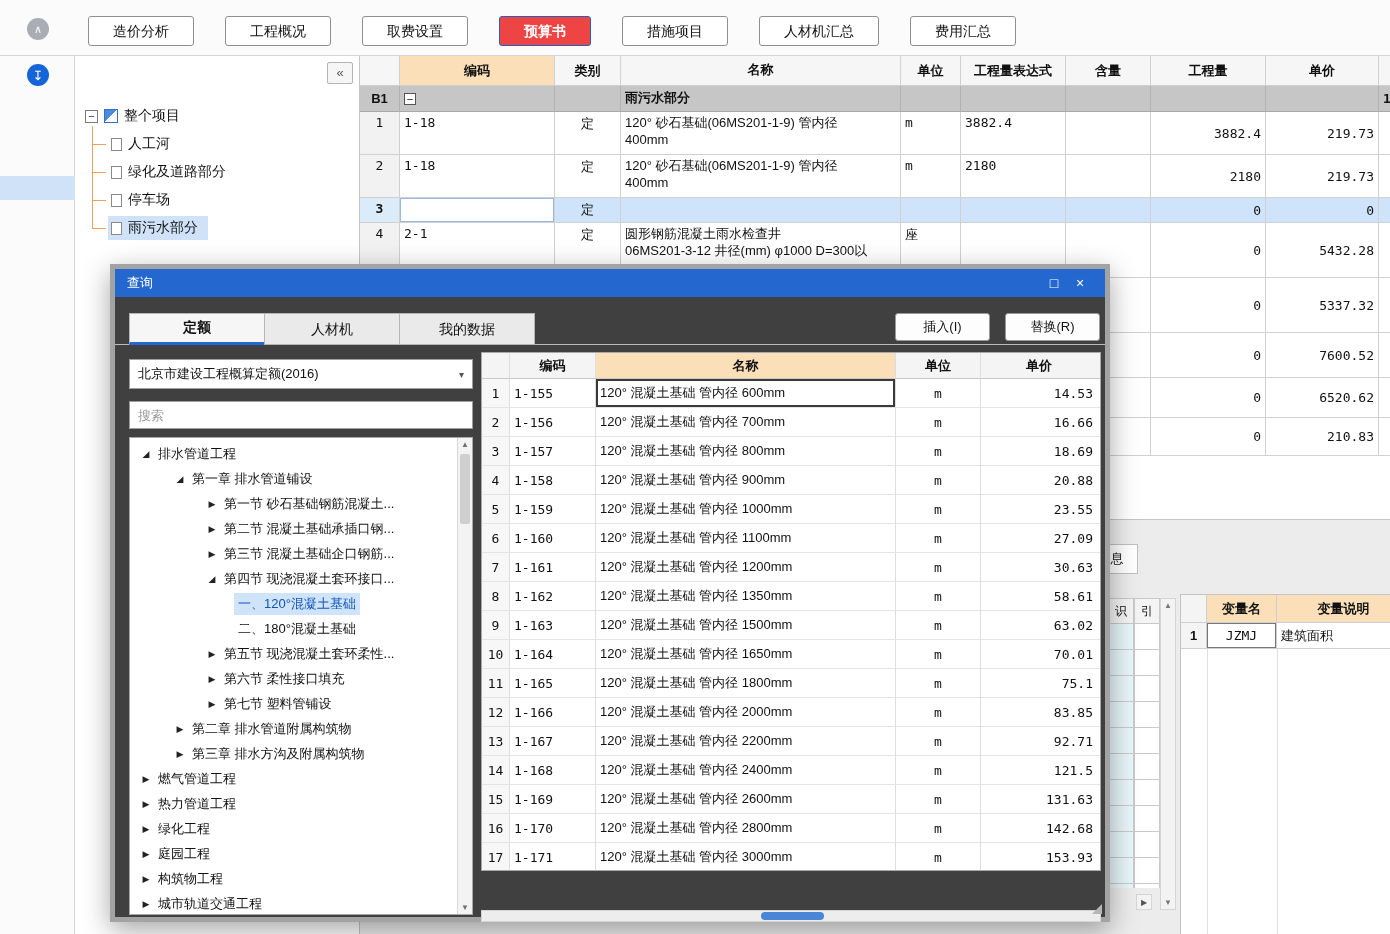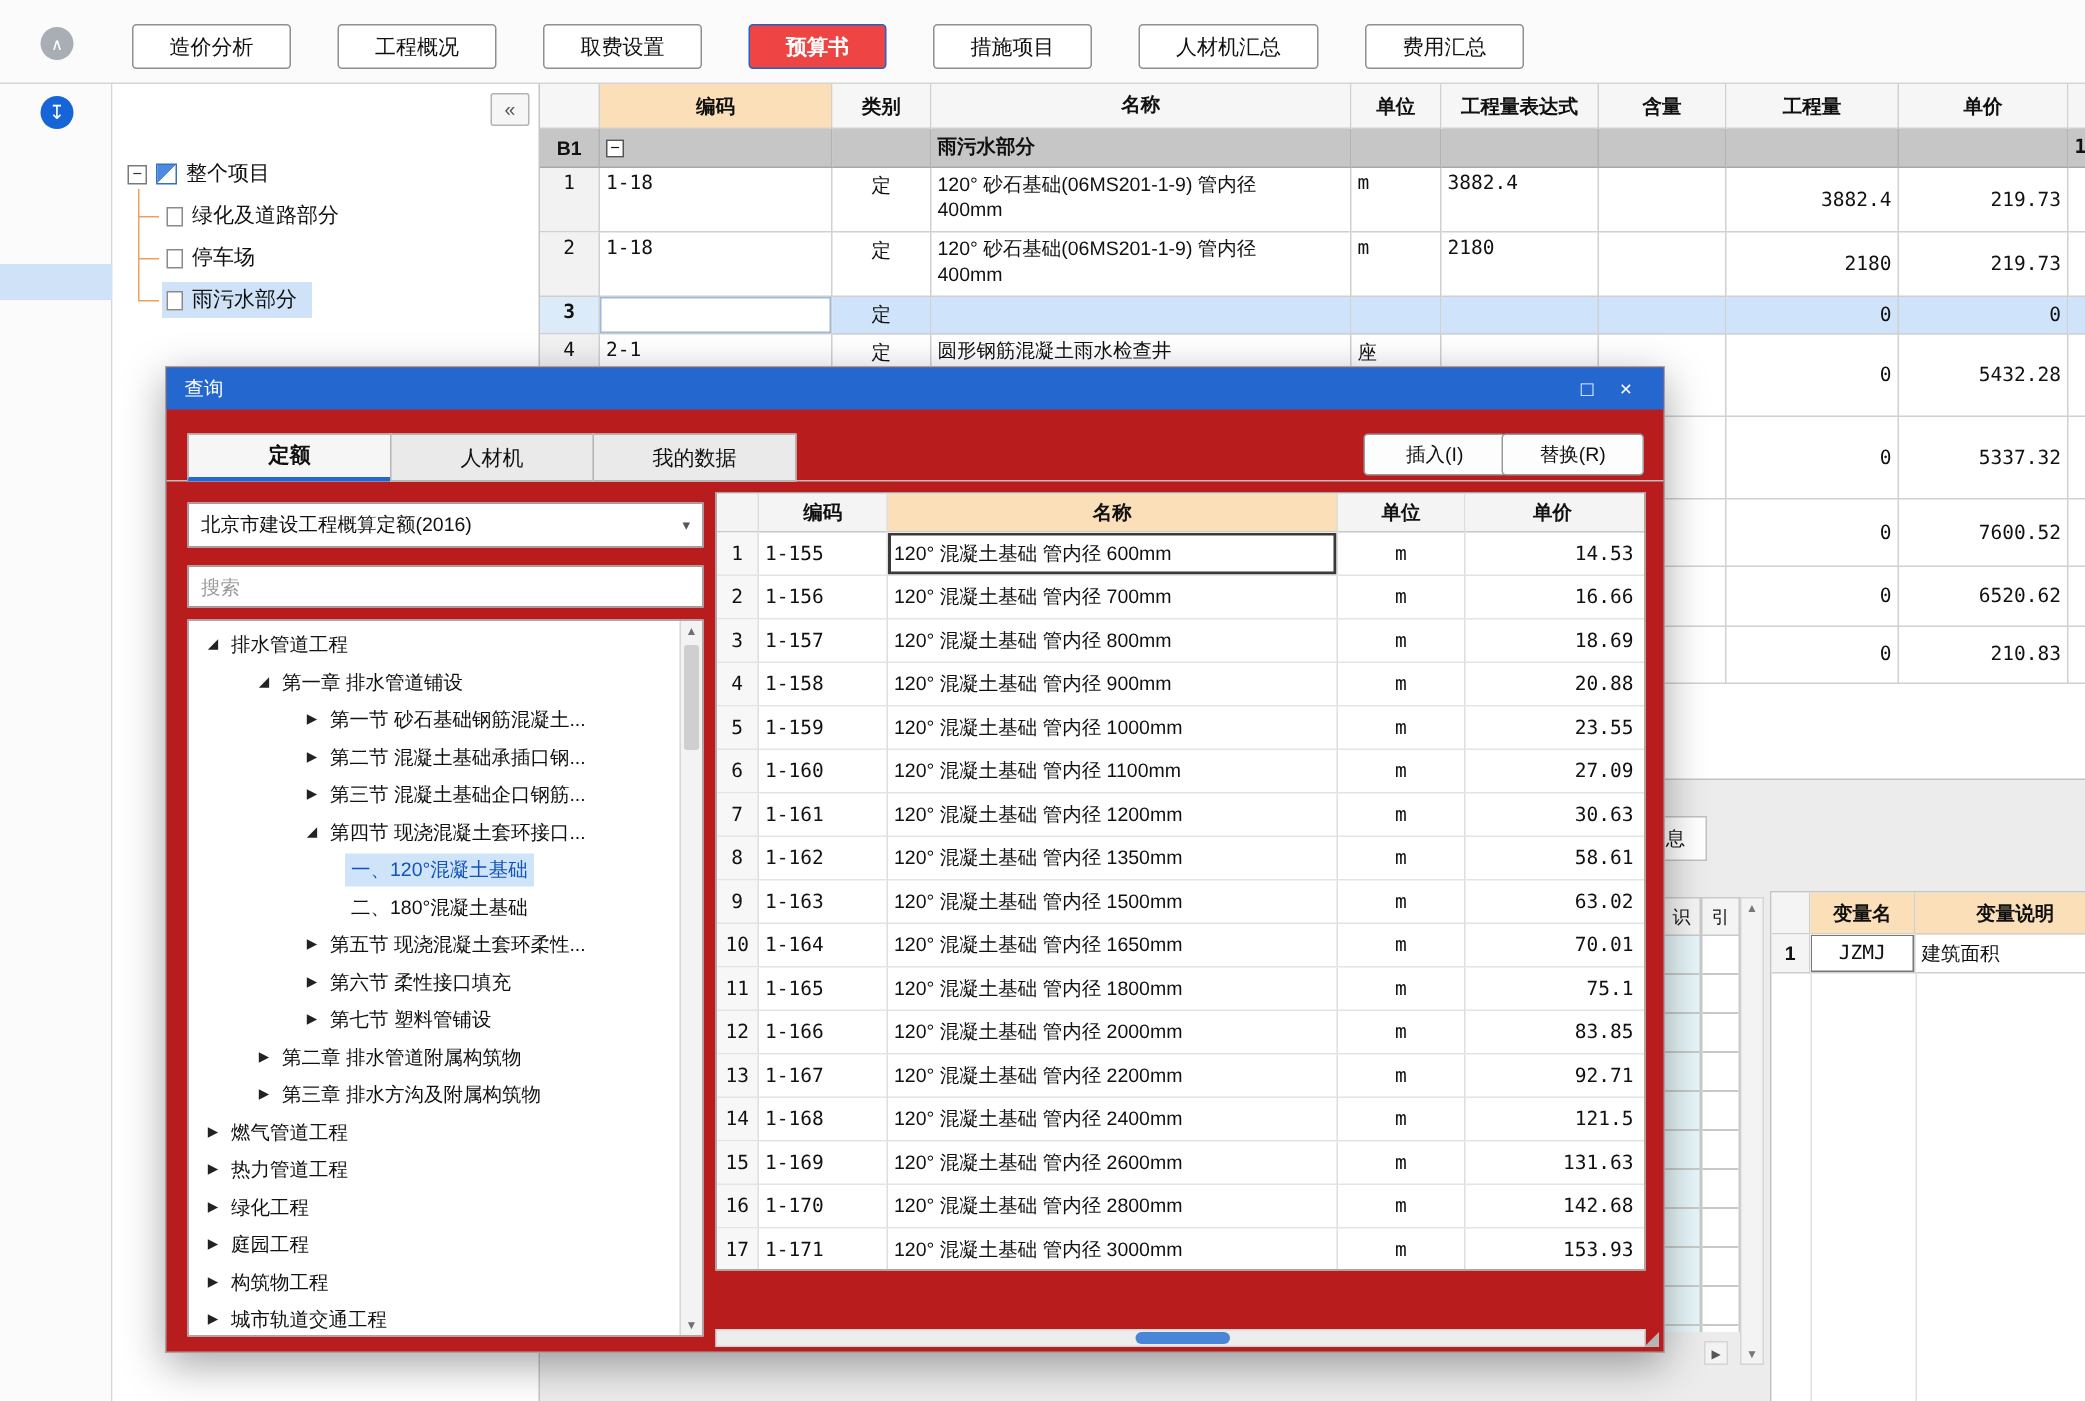--- a/index.html
+++ b/index.html
@@ -76,31 +76,31 @@
   .vc { border-right:1px solid #cfcfcf; border-bottom:1px solid #cfcfcf; font-size:13px; display:flex; align-items:center; justify-content:center; overflow:hidden; flex:none; }
   .vc0{width:26px; background:#f4f4f4;} .vc1{width:70px;} .vc2{width:134px;}
   .vhead { height:28px; font-weight:bold; }
   .vhead .vc1,.vhead .vc2 { background:#fbdfb8; }
   .vdata { height:26px; }
   .vdata .vc2 { justify-content:flex-start; padding-left:4px; }
   .vdata .vc1 { box-shadow:inset 0 0 0 1px #777; background:#fff; }
   .vline { position:absolute; top:54px; bottom:0; border-left:1px solid #e0e0e0; }
 
   
-  #dialog { position:absolute; left:110px; top:244px; width:1000px; height:658px; background:#b91c1c; border:1px solid #a3a3a3; box-shadow:0 8px 26px rgba(0,0,0,.35); z-index:10; }
+  #dialog { position:absolute; left:110px; top:264px; width:1000px; height:658px; background:#404040; border:5px solid #a3a3a3; box-shadow:0 8px 26px rgba(0,0,0,.35); z-index:10; }
   .dtitle { height:28px; background:#2468cf; color:#fff; display:flex; align-items:center; padding:0 12px; font-size:13px; }
   .dtitle .t { flex:1; }
   .wbtn { width:26px; text-align:center; font-size:14px; }
   .dtabs { position:absolute; left:14px; top:44px; display:flex; }
   .dtab { width:136px; height:32px; line-height:30px; text-align:center; background:#eaeaea; border:1px solid #b5b5b5; font-size:14px; }
   .dtab + .dtab { margin-left:-1px; }
   .dtab.active { background:#f6f6f6; font-weight:bold; border-bottom:3px solid #2468cf; line-height:27px; }
   .tabline { position:absolute; left:0; top:75px; width:100%; height:1px; background:#bcbcbc; }
   .dbtn { position:absolute; top:44px; width:95px; height:28px; background:#fdfdfd; border:1px solid #9a9a9a; border-radius:3px; font-size:13px; text-align:center; line-height:26px; }
-  #btn-insert { left:780px;margin-left:18px; } #btn-replace { left:890px; }
+  #btn-insert { left:780px; } #btn-replace { left:890px; }
   .ddl { position:absolute; left:14px; top:90px; width:344px; height:30px; background:#fff; border:1px solid #9e9e9e; display:flex; align-items:center; padding:0 8px; font-size:13px; }
   .ddl .caret { margin-left:auto; color:#555; font-size:10px; }
   .dsearch { position:absolute; left:14px; top:132px; width:344px; height:28px; border:1px solid #9e9e9e; padding:0 8px; font-size:13px; background:#fff; font-family:inherit; }
   .dsearch::placeholder { color:#9a9a9a; }
   .dtree { position:absolute; left:14px; top:168px; width:344px; height:478px; border:1px solid #a8a8a8; background:#fff; overflow:hidden; }
   .titems { position:absolute; left:0; top:3px; right:15px; bottom:0; overflow:hidden; }
   .ti { height:25px; display:flex; align-items:center; font-size:13px; white-space:nowrap; }
   .ticon { width:16px; text-align:center; font-size:9px; color:#222; flex:none; }
   .tlabel { padding:2px 4px; }
   .ti.sel .tlabel { background:#cfe3f9; color:#1254b8; }
@@ -158,20 +158,26 @@
 
   <aside id="treepanel">
     <div class="collapse-btn">«</div>
     <div class="proot">
       <span class="expbox">−</span>
       <span class="picon"></span>
       <span class="klabel">整个项目</span>
     </div>
     <div class="kids">
 
+        <div class="kid">
+          <span class="hlwrap">
+            <span class="docicon"></span>
+            <span class="klabel">人工河</span>
+          </span>
+        </div>
 
         <div class="kid">
           <span class="hlwrap">
             <span class="docicon"></span>
             <span class="klabel">绿化及道路部分</span>
           </span>
         </div>
 
         <div class="kid">
           <span class="hlwrap">

